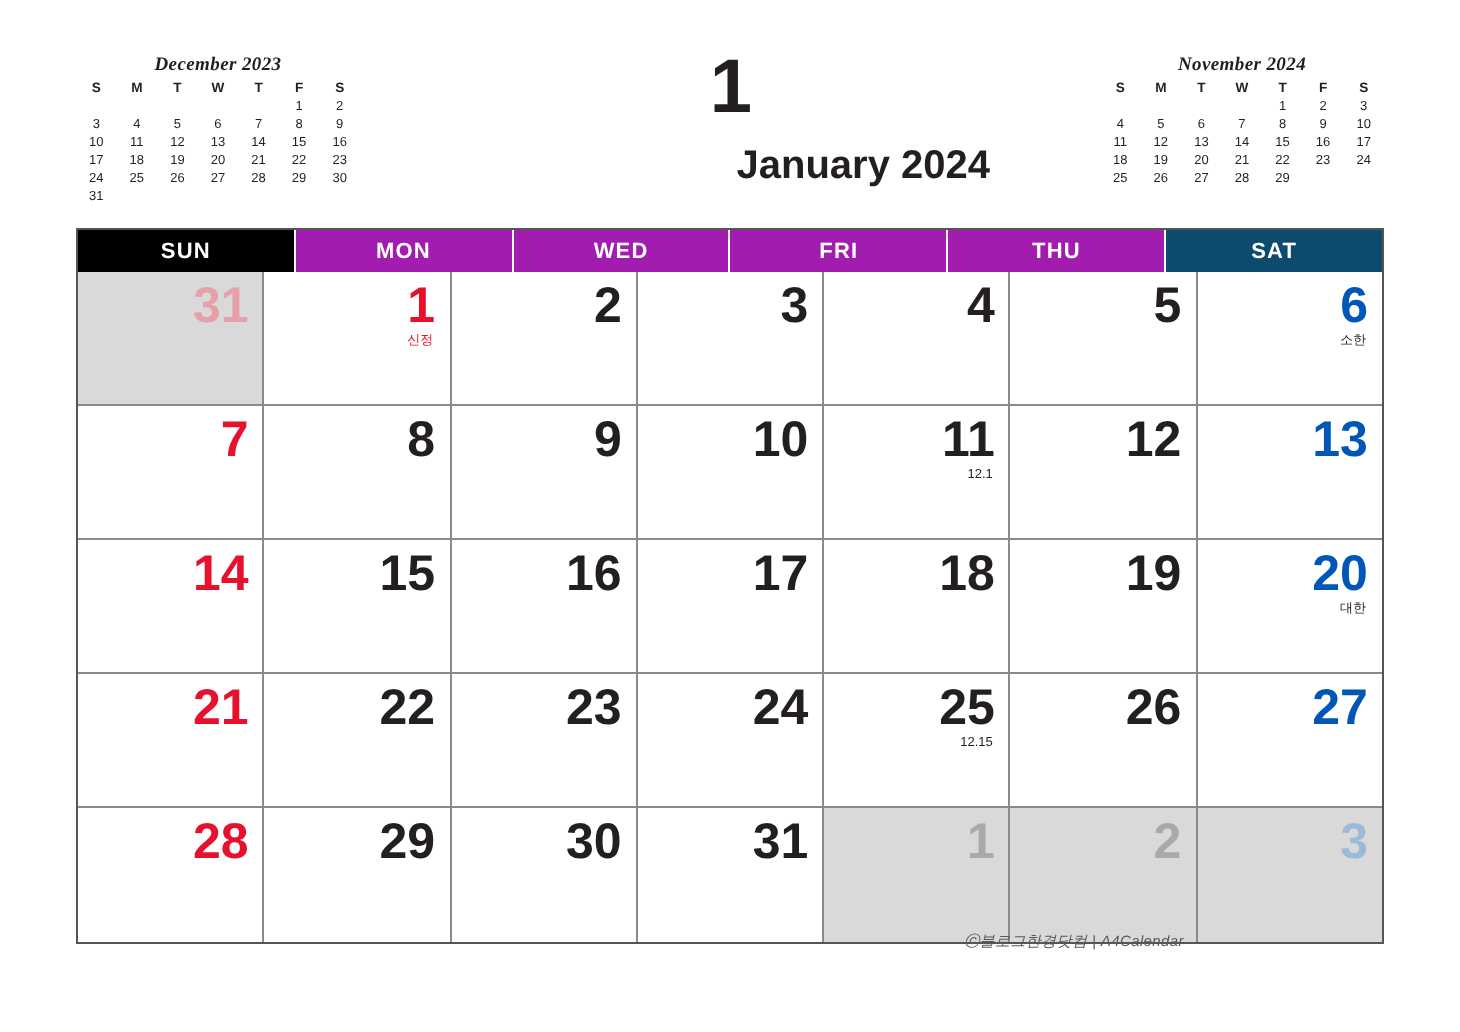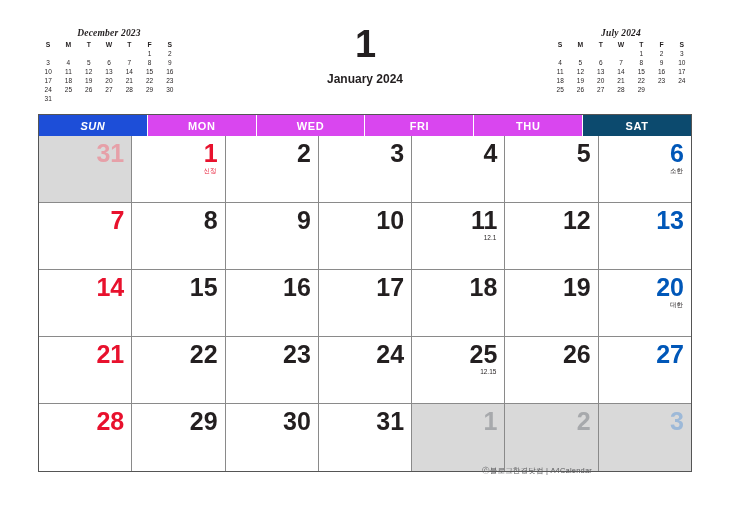--- a/index.html
+++ b/index.html
@@ -76,54 +76,55 @@
     width: 260px;
   }
   .big-num {
     font-size: 38px;
     font-weight: bold;
     line-height: 44px;
     letter-spacing: -1px;
     color: #231f20;
   }
   .month-year {
-    font-size: 12px;
+    font-size: 20px;
     font-weight: bold;
     margin-top: 6px;
     color: #231f20;
+    text-align: right;
   }
 
   
   .cal {
     position: absolute;
     left: 38px;
     top: 114px;
     width: 654px;
     border: 1px solid #555;
     box-sizing: border-box;
   }
   .dow-row {
     display: flex;
     height: 21px;
   }
   .dow {
     flex: 1 1 0;
     color: #ffffff;
-    background: #d946ef;
+    background: #a21caf;
     font-size: 11px;
     font-weight: bold;
     letter-spacing: .6px;
     display: flex;
     align-items: center;
     justify-content: center;
     border-right: 1px solid #ffffff;
     box-sizing: border-box;
   }
   .dow:last-child { border-right: none; }
-  .dow.sun-h { background: #1d4ed8; font-style: italic; }
+  .dow.sun-h { background: #000000; }
   .dow.sat-h { background: #0c4a6e; }
 
   .week {
     display: flex;
     height: 67px;
   }
   .cell {
     flex: 1 1 0;
     border-right: 1px solid #8a8a8a;
     border-bottom: 1px solid #8a8a8a;
@@ -160,20 +161,21 @@
   .note.red { color: #e8112d; }
 
   
   .footer {
     position: absolute;
     right: 38px;
     top: 466px;
     font-size: 7.5px;
     color: #58595b;
     letter-spacing: .2px;
+    font-style: italic;
   }
 </style>
 </head>
 <body>
 
 <div class="page">
 
   <div class="header">
 
     <div class="mini-cal mini-prev">
@@ -246,21 +248,21 @@
       </tbody>
         </table>
     </div>
 
     <div class="center-title">
       <div class="big-num">1</div>
       <div class="month-year">January 2024</div>
     </div>
 
     <div class="mini-cal mini-next">
-      <div class="mini-title">July 2024</div>
+      <div class="mini-title">November 2024</div>
       <table class="mini">
         <tbody>
             <tr class="mini-head">
           <td class="sun">S</td>
           <td>M</td>
           <td>T</td>
           <td>W</td>
           <td>T</td>
           <td>F</td>
           <td class="sat">S</td>

